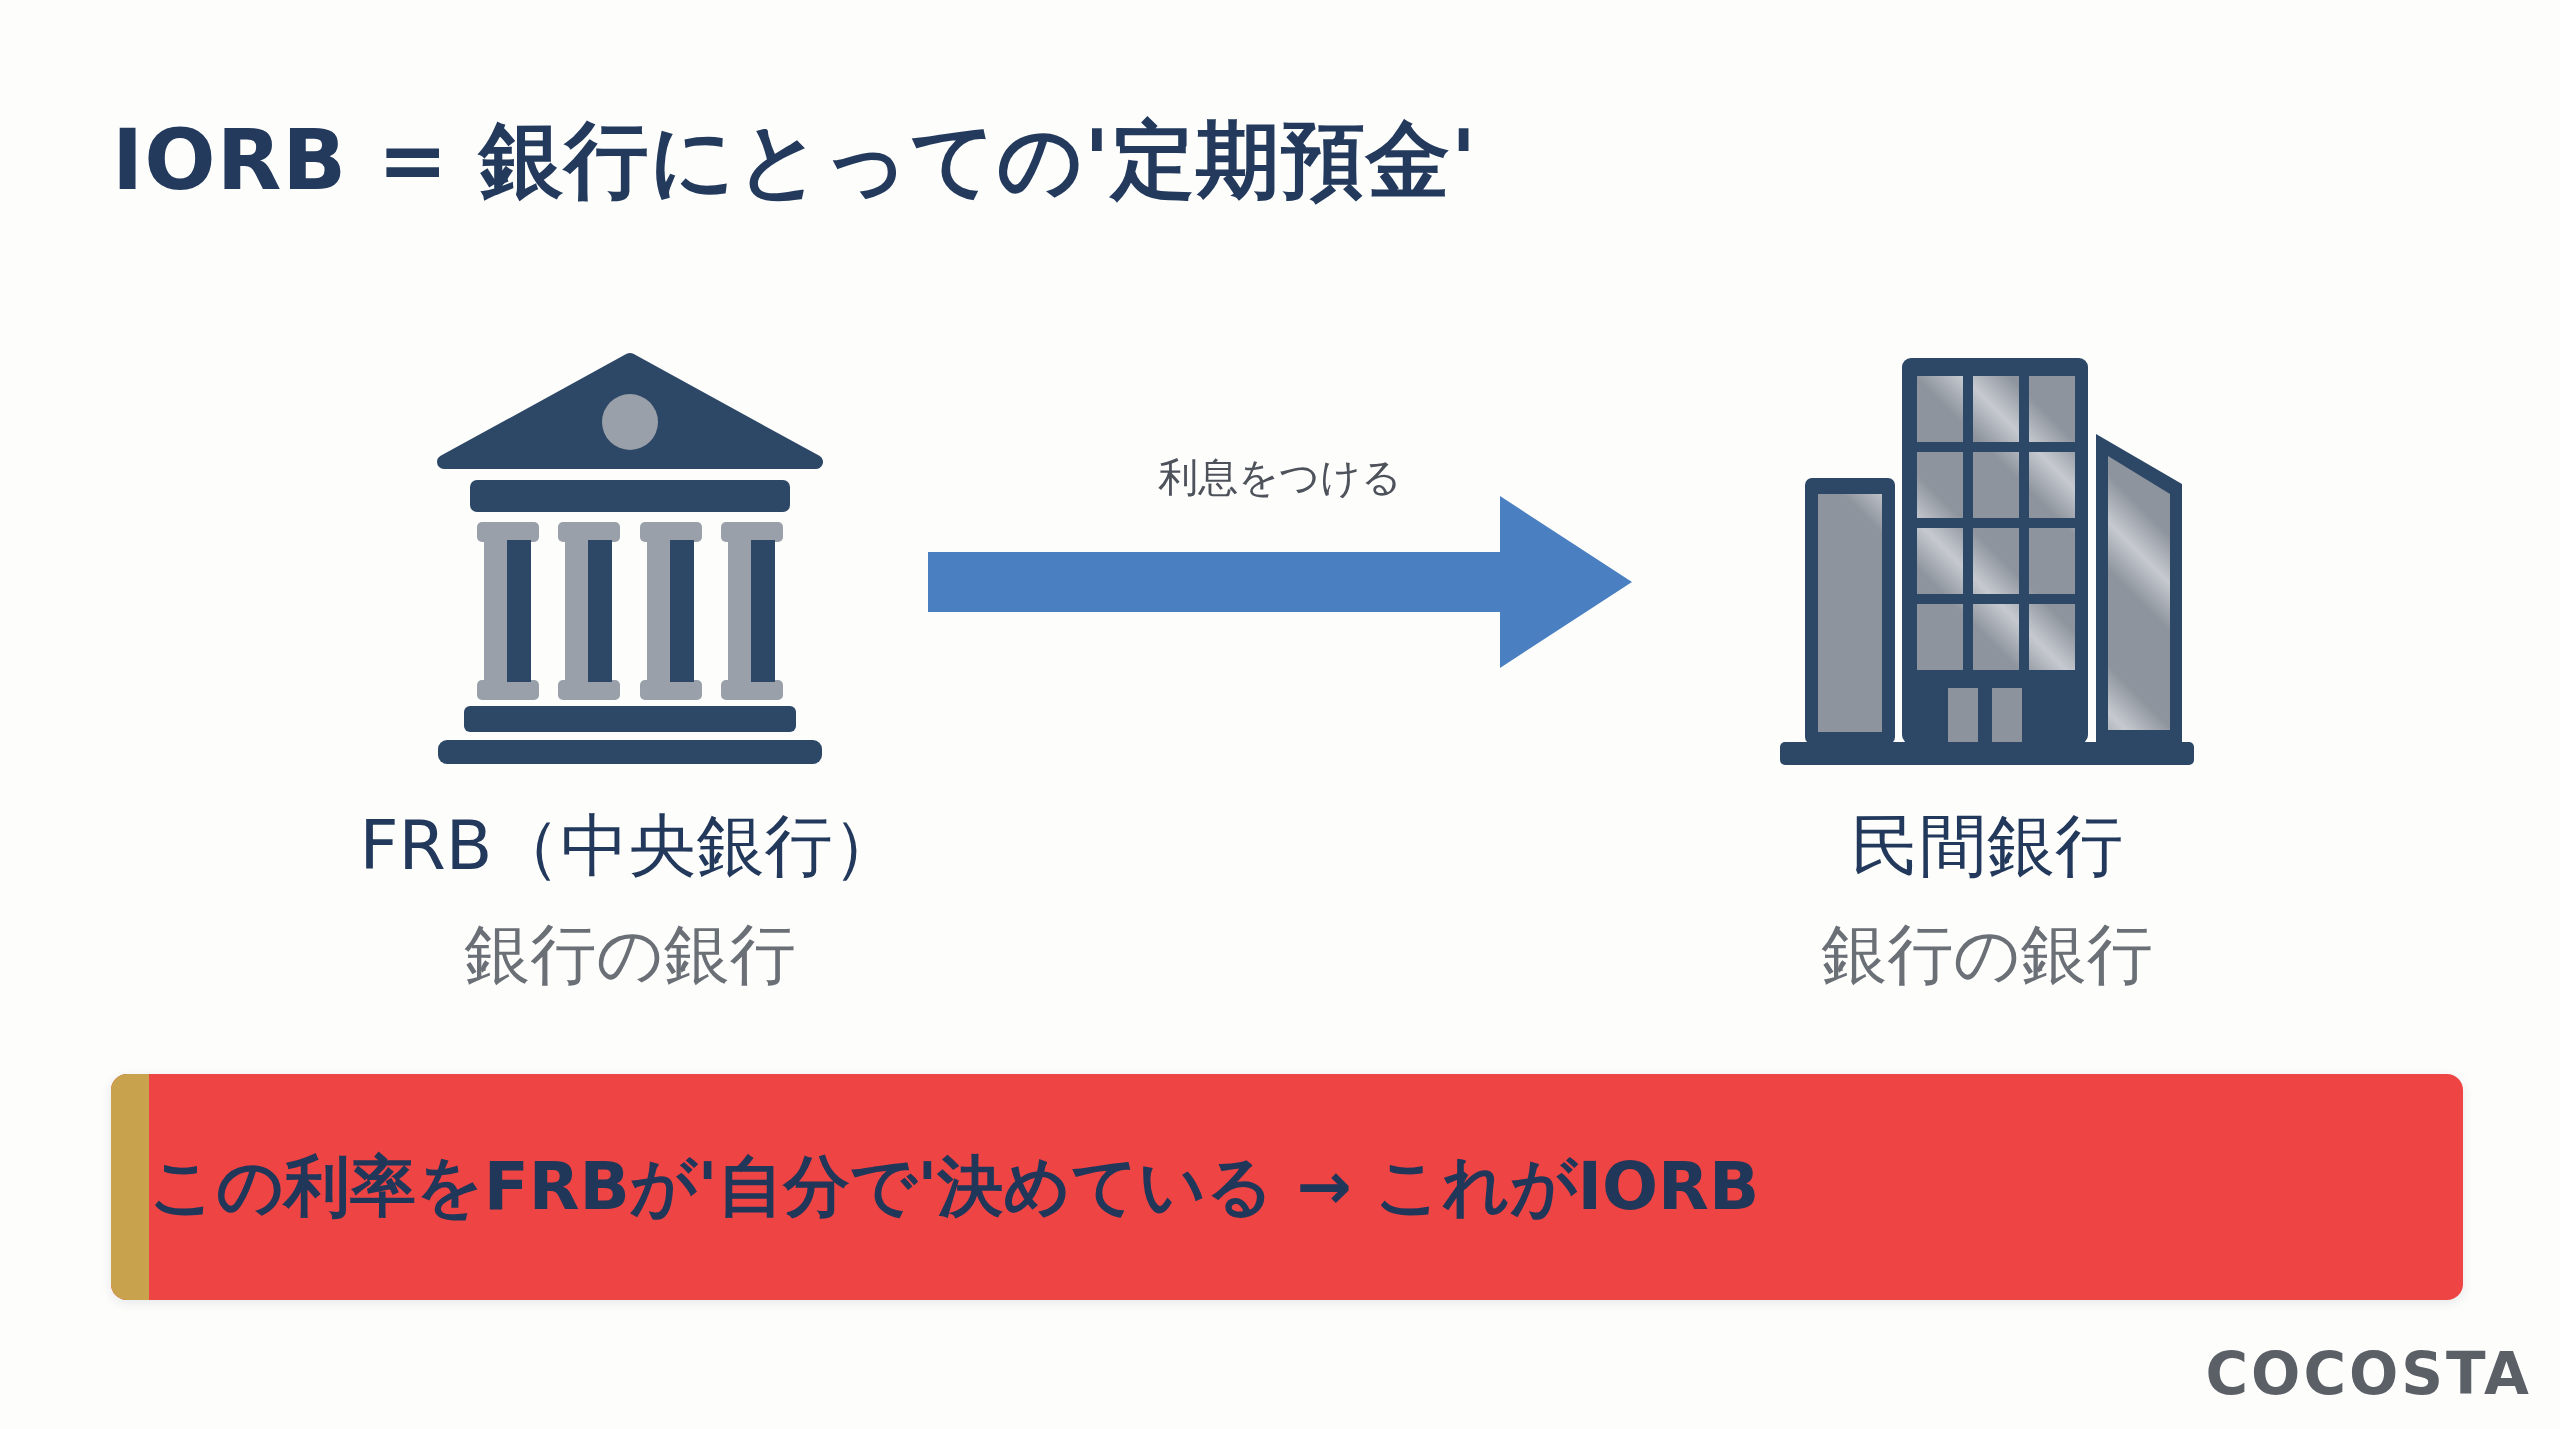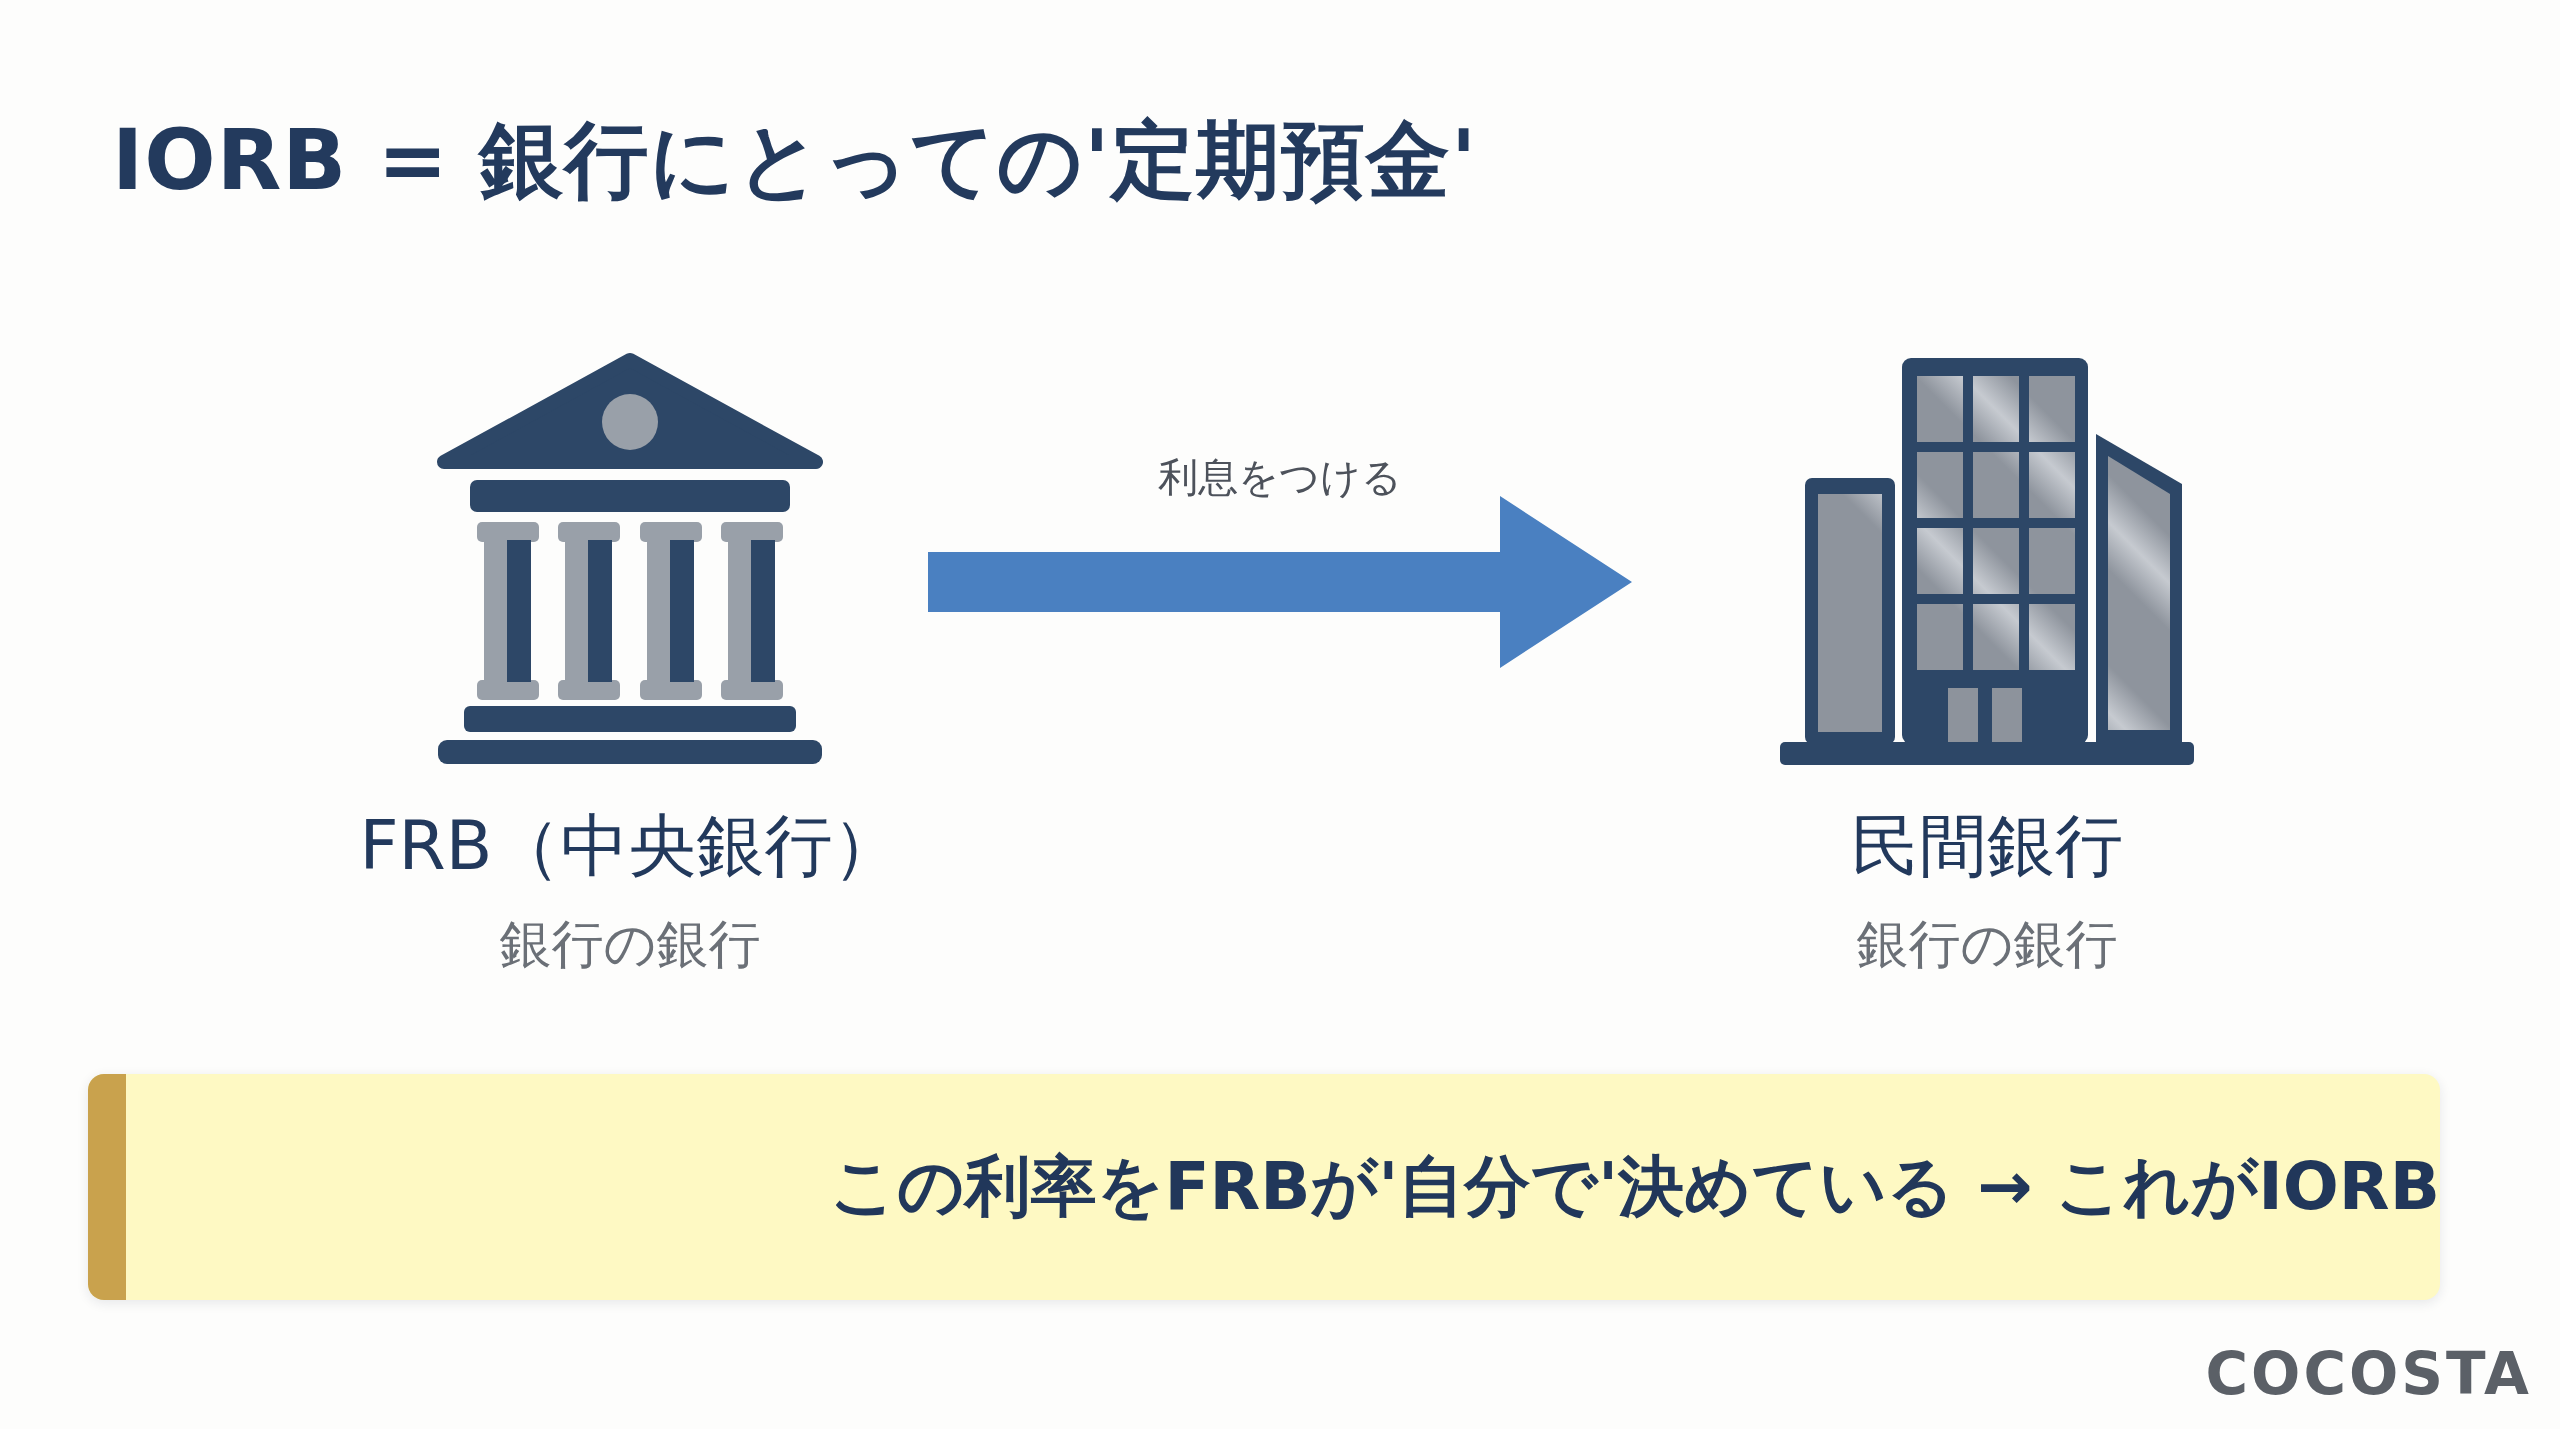--- a/index.html
+++ b/index.html
@@ -22,36 +22,36 @@
   .entity-left{left:430px;width:400px;}
   .entity-right{left:1780px;width:414px;}
   .entity .icon-wrap{line-height:0;}
   .entity-label{
     margin-top:36px;
     font-size:68px;font-weight:400;color:#22395c;
     white-space:nowrap;text-align:center;
   }
   .entity-sublabel{
     margin-top:18px;
-    font-size:52px;font-weight:400;color:#6b7077;
+    font-size:66px;font-weight:400;color:#6b7077;
     white-space:nowrap;text-align:center;
   }
   .arrow-label{
     position:absolute;left:980px;top:450px;width:600px;
     text-align:center;font-size:40px;color:#4d525b;
     white-space:nowrap;
   }
   .arrow-wrap{
     position:absolute;left:928px;top:492px;line-height:0;
   }
   .callout{
-    position:absolute;left:88px;top:1074px;width:2352px;height:226px;
-    background:#fef9c3;border-radius:16px;
+    position:absolute;left:111px;top:1074px;width:2352px;height:226px;
+    background:#ef4444;border-radius:16px;
     box-shadow:0 3px 12px rgba(30,40,70,0.10);
-    display:flex;align-items:center;justify-content:flex-end;
+    display:flex;align-items:center;justify-content:flex-start;
   }
   .callout-accent{
     position:absolute;left:0;top:0;bottom:0;width:38px;
     background:#c9a24d;border-radius:16px 0 0 16px;
   }
   .callout-text{
     font-size:66px;font-weight:800;color:#21375a;
     white-space:nowrap;padding-left:38px;
   }
   .brand{

